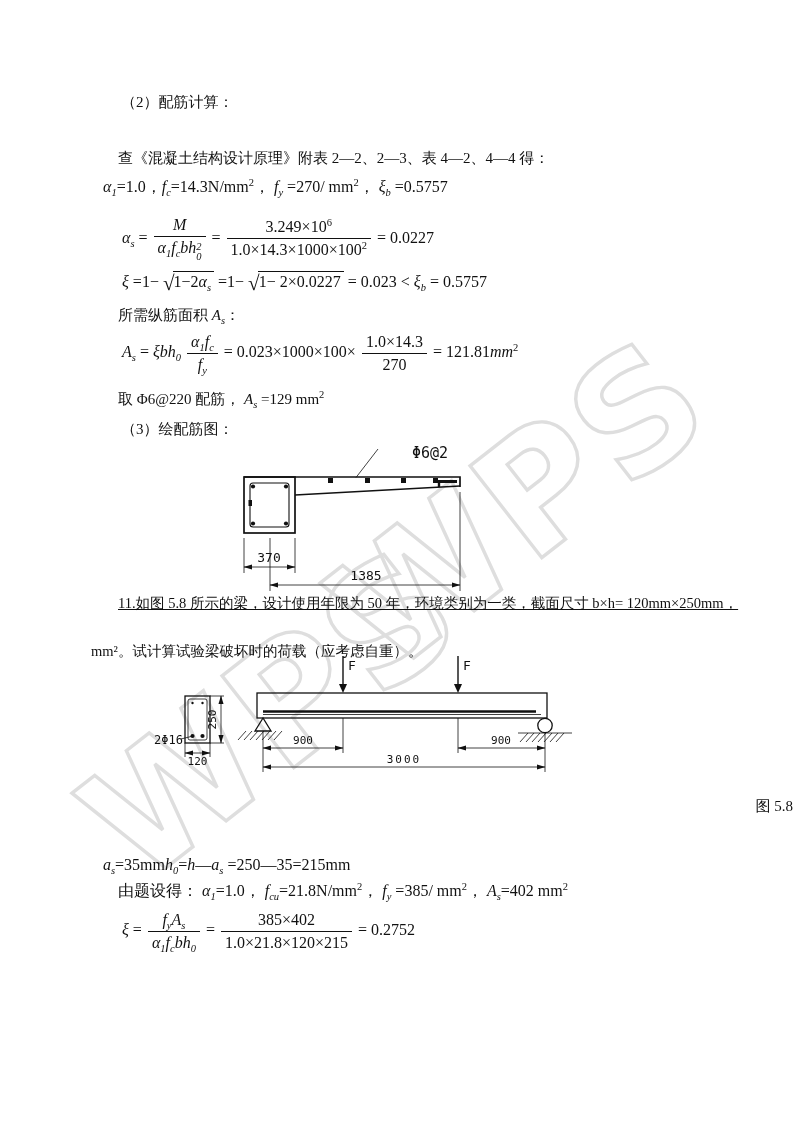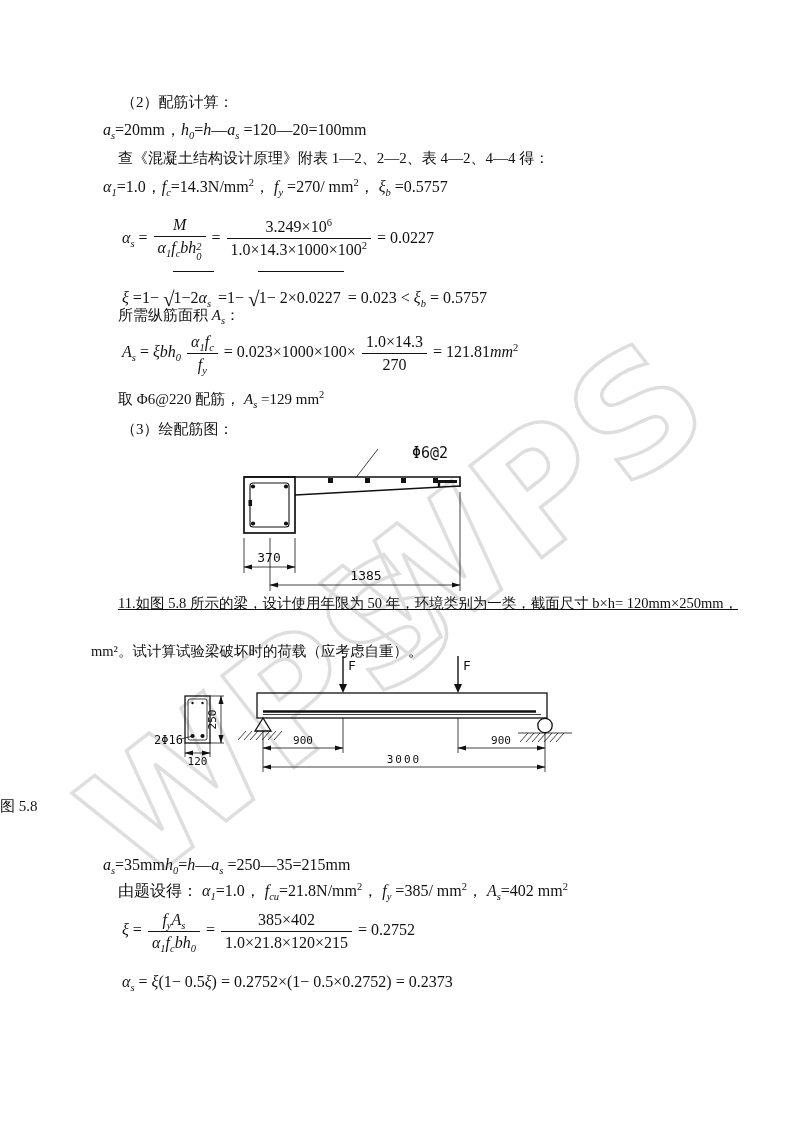--- a/index.html
+++ b/index.html
@@ -13,22 +13,22 @@
   .ftx{font-style:normal;}
   sub.fsub{font-size:10.5px;font-style:italic;line-height:0;}
   sup.fsup{font-size:10.5px;line-height:0;}
   .frac{display:inline-block;text-align:center;vertical-align:middle;margin:0 2px;}
   .frac .num{display:block;border-bottom:1px solid #111;padding:0 4px 1px 4px;}
   .frac .den{display:block;padding:1px 4px 0 4px;}
   .subsup{display:inline-block;vertical-align:-0.45em;line-height:0;}
   .subsup .ss-sup,.subsup .ss-sub{display:block;font-size:10.5px;line-height:1;font-style:italic;text-align:left;}
   .sqrt{display:inline-block;white-space:nowrap;}
   .rad{display:inline-block;font-size:1.32em;line-height:1;vertical-align:-0.12em;margin-right:-2px;}
-  .sqrt-body{display:inline-block;border-top:1.2px solid #111;padding:16px 3px 0 1px;}
-  .center-line{position:absolute;left:0;width:793px;text-align:left;font-size:15px;}
+  .sqrt-body{display:inline-block;border-top:1.2px solid #111;padding:0 3px 0 1px;}
+  .center-line{position:absolute;left:0;width:793px;text-align:right;font-size:15px;}
   .pagenum{position:absolute;left:0;top:1050px;width:793px;text-align:center;font-size:12px;}
   svg text.cad{font-family:"DejaVu Sans Mono",monospace;fill:#111;}
   svg .thin{stroke:#111;stroke-width:0.8;fill:none;}
   svg .med{stroke:#111;stroke-width:1.3;fill:none;}
   svg .heavy{stroke:#111;stroke-width:1.7;fill:none;}
 </style>
 </head>
 <body>
 
 <div class="page">
@@ -38,22 +38,21 @@
       <text x="520" y="560" text-anchor="middle" font-family="DejaVu Sans, sans-serif" font-size="160" font-weight="bold" fill="none" stroke="#dedede" stroke-width="3.4" letter-spacing="4">WPS</text>
     </g>
     <g transform="rotate(-38 272 715)">
       <text x="272" y="770" text-anchor="middle" font-family="DejaVu Sans, sans-serif" font-size="160" font-weight="bold" fill="none" stroke="#dedede" stroke-width="3.4" letter-spacing="4">WPS</text>
     </g>
   </svg>
 
   <div class="content">
 
     <div class="ln" style="top:93px;left:121px;">（2）配筋计算：</div>
-    <div class="ln formula" style="top:120px;left:103px;"><span class="fit">a</span><sub class="fsub">s</sub><span class="ftx">=20mm，</span><span class="fit">h</span><sub class="fsub">0</sub><span class="ftx">=</span><span class="fit">h</span><span class="ftx">—</span><span class="fit">a</span><sub class="fsub">s</sub><span class="ftx"> =120—20=100mm</span></div>
-    <div class="ln" style="top:149px;left:118px;">查《混凝土结构设计原理》附表 1—2、2—2、表 4—2、4—4 得：</div>
+    <div class="ln" style="top:149px;left:118px;">查《混凝土结构设计原理》附表 2—2、2—3、表 4—2、4—4 得：</div>
     <div class="ln formula" style="top:177px;left:103px;"><span class="fit">α</span><sub class="fsub">1</sub><span class="ftx">=1.0，</span><span class="fit">f</span><sub class="fsub">c</sub><span class="ftx">=14.3N/mm</span><sup class="fsup">2</sup><span class="ftx">，  </span><span class="fit">f</span><sub class="fsub">y</sub><span class="ftx"> =270/ mm</span><sup class="fsup">2</sup><span class="ftx">，  </span><span class="fit">ξ</span><sub class="fsub">b</sub><span class="ftx"> =0.5757</span></div>
 
     <div class="ln formula" style="top:215px;left:122px;"><span class="fit">α</span><sub class="fsub">s</sub><span class="ftx"> = </span><span class="frac"><span class="num"><span class="fit">M</span></span><span class="den"><span class="fit">α</span><sub class="fsub">1</sub><span class="fit">f</span><sub class="fsub">c</sub><span class="fit">bh</span><span class="subsup"><span class="ss-sup">2</span><span class="ss-sub">0</span></span></span></span><span class="ftx"> = </span><span class="frac"><span class="num"><span class="ftx">3.249×10</span><sup class="fsup">6</sup></span><span class="den"><span class="ftx">1.0×14.3×1000×100</span><sup class="fsup">2</sup></span></span><span class="ftx"> = 0.0227</span></div>
     <div class="ln formula" style="top:271px;left:122px;"><span class="fit">ξ</span><span class="ftx"> =1− </span><span class="sqrt"><span class="rad">√</span><span class="sqrt-body"><span class="ftx">1−2</span><span class="fit">α</span><sub class="fsub">s</sub></span></span><span class="ftx"> =1− </span><span class="sqrt"><span class="rad">√</span><span class="sqrt-body"><span class="ftx">1− 2×0.0227</span></span></span><span class="ftx"> = 0.023 &lt; </span><span class="fit">ξ</span><sub class="fsub">b</sub><span class="ftx"> = 0.5757</span></div>
 
     <div class="ln formula" style="top:306px;left:118px;font-size:15px;"><span class="ftx">所需纵筋面积 </span><span class="fit">A</span><sub class="fsub">s</sub><span class="ftx">：</span></div>
     <div class="ln formula" style="top:332px;left:122px;"><span class="fit">A</span><sub class="fsub">s</sub><span class="ftx"> = </span><span class="fit">ξbh</span><sub class="fsub">0</sub><span class="ftx"> </span><span class="frac"><span class="num"><span class="fit">α</span><sub class="fsub">1</sub><span class="fit">f</span><sub class="fsub">c</sub></span><span class="den"><span class="fit">f</span><sub class="fsub">y</sub></span></span><span class="ftx"> = 0.023×1000×100× </span><span class="frac"><span class="num"><span class="ftx">1.0×14.3</span></span><span class="den"><span class="ftx">270</span></span></span><span class="ftx"> = 121.81</span><span class="fit">mm</span><sup class="fsup">2</sup></div>
     <div class="ln formula" style="top:390px;left:118px;font-size:15px;"><span class="ftx">取 Φ6@220 配筋， </span><span class="fit">A</span><sub class="fsub">s</sub><span class="ftx"> =129 mm</span><sup class="fsup">2</sup></div>
     <div class="ln" style="top:420px;left:121px;">（3）绘配筋图：</div>
 
@@ -169,16 +168,15 @@
       <text class="cad" x="349" y="94" font-size="11" text-anchor="middle">900</text>
       <line class="thin" x1="111" y1="117" x2="393" y2="117" marker-start="url(#arr2)" marker-end="url(#arr2)"></line>
       <text class="cad" x="252" y="113" font-size="11" text-anchor="middle" letter-spacing="2">3000</text>
     </svg>
 
     <div class="center-line" style="top:797px;">图 5.8</div>
 
     <div class="ln formula" style="top:855px;left:103px;"><span class="fit">a</span><sub class="fsub">s</sub><span class="ftx">=35mm</span><span class="fit">h</span><sub class="fsub">0</sub><span class="ftx">=</span><span class="fit">h</span><span class="ftx">—</span><span class="fit">a</span><sub class="fsub">s</sub><span class="ftx"> =250—35=215mm</span></div>
     <div class="ln formula" style="top:881px;left:118px;"><span class="ftx">由题设得： </span><span class="fit">α</span><sub class="fsub">1</sub><span class="ftx">=1.0， </span><span class="fit">f</span><sub class="fsub">cu</sub><span class="ftx">=21.8N/mm</span><sup class="fsup">2</sup><span class="ftx">，  </span><span class="fit">f</span><sub class="fsub">y</sub><span class="ftx"> =385/ mm</span><sup class="fsup">2</sup><span class="ftx">，   </span><span class="fit">A</span><sub class="fsub">s</sub><span class="ftx">=402 mm</span><sup class="fsup">2</sup></div>
     <div class="ln formula" style="top:910px;left:122px;"><span class="fit">ξ</span><span class="ftx"> = </span><span class="frac"><span class="num"><span class="fit">f</span><sub class="fsub">y</sub><span class="fit">A</span><sub class="fsub">s</sub></span><span class="den"><span class="fit">α</span><sub class="fsub">1</sub><span class="fit">f</span><sub class="fsub">c</sub><span class="fit">bh</span><sub class="fsub">0</sub></span></span><span class="ftx"> = </span><span class="frac"><span class="num"><span class="ftx">385×402</span></span><span class="den"><span class="ftx">1.0×21.8×120×215</span></span></span><span class="ftx"> = 0.2752</span></div>
-    <div class="ln formula" style="top:972px;left:122px;"><span class="fit">α</span><sub class="fsub">s</sub><span class="ftx"> = </span><span class="fit">ξ</span><span class="ftx">(1− 0.5</span><span class="fit">ξ</span><span class="ftx">) = 0.2752×(1− 0.5×0.2752) = 0.2373</span></div>
 
   </div>
 </div>
 
 </body></html>

